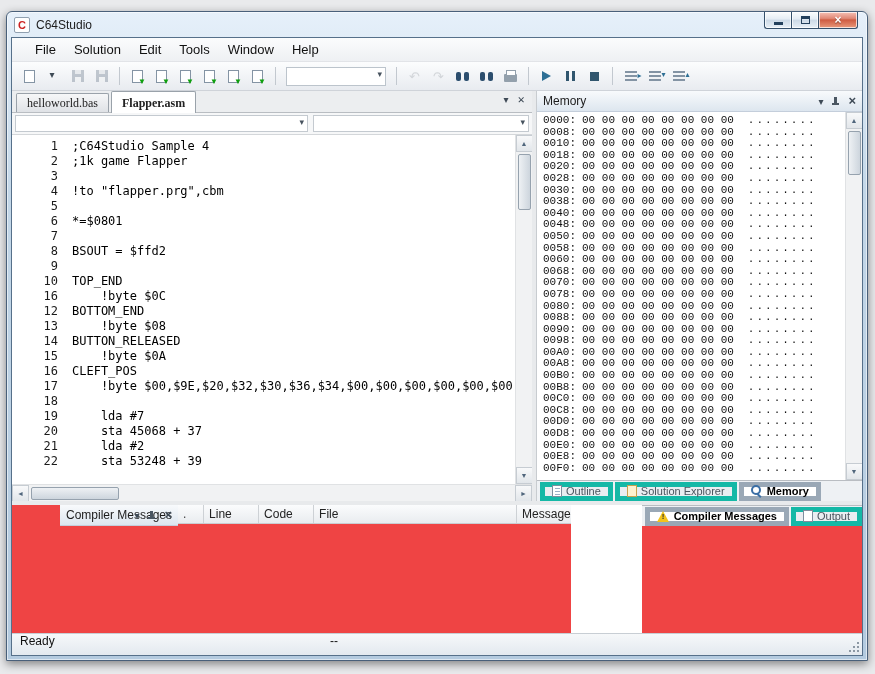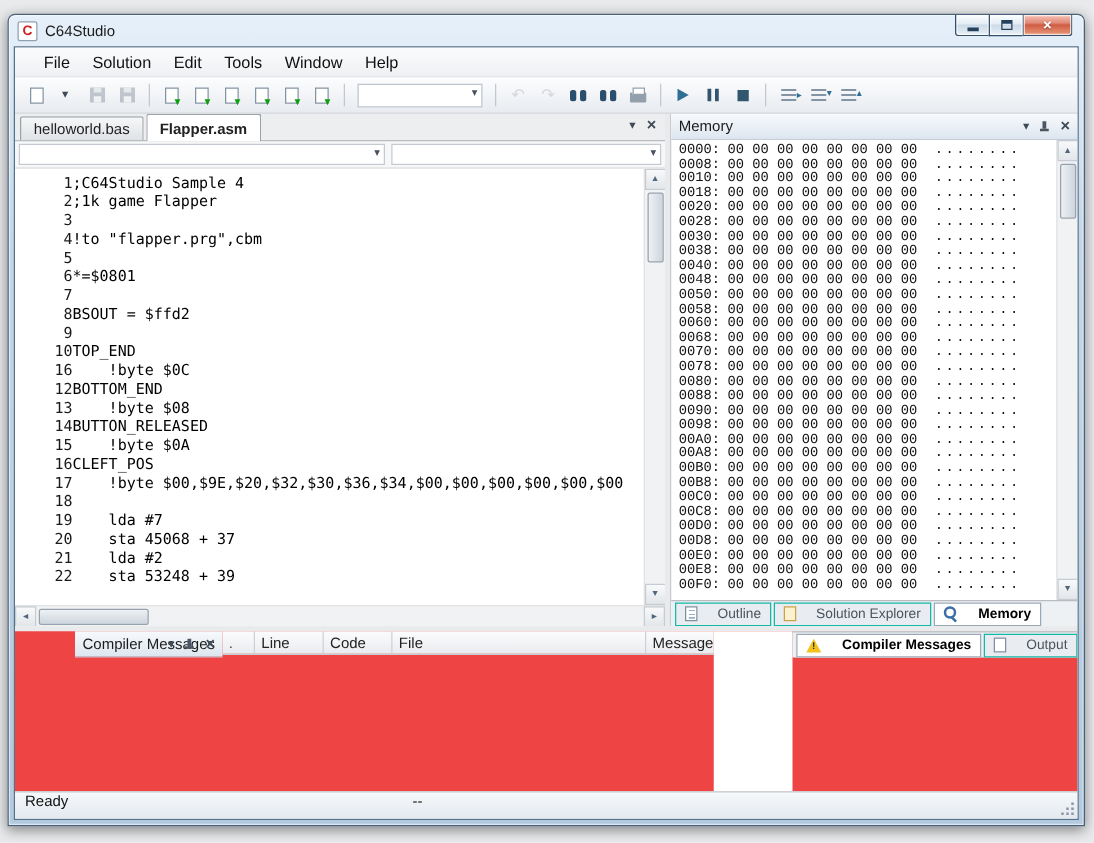--- a/index.html
+++ b/index.html
@@ -84,42 +84,42 @@
   .step-out-icon::after  { content:"▴"; position:absolute; right:-5px; top:-1px; font-size:8px; color:#2d6f95; }
 
   
   .main { flex:1; display:flex; overflow:hidden; }
   .vsplitter { width:4px; background:#e8eaec; flex:none; }
   .hsplitter { height:4px; background:#e8eaec; flex:none; }
 
   
   .editor-pane { flex:1; display:flex; flex-direction:column; overflow:hidden; background:#fff; }
   .tabstrip { height:22px; flex:none; background:#eceef0; border-bottom:1px solid #b9bdc2;
-    display:flex; align-items:center; padding-left:4px; position:relative; }
+    display:flex; align-items:center; padding-left:4px; position:relative;font-family:Liberation Serif, serif; }
   .etab { height:19px; line-height:19px; padding:0 10px; font-size:12px; color:#222;
     background:linear-gradient(#f6f7f8,#dfe2e6); border:1px solid #9aa2aa; border-bottom:none;
     border-radius:2px 2px 0 0; margin-right:2px; }
   .etab.active { background:#fff; font-weight:bold; height:22px; line-height:22px; margin-bottom:-1px; }
   .tabstrip-controls { position:absolute; right:7px; top:3px; display:flex; gap:9px; align-items:center; color:#3e4a56; }
   .ts-caret { font-size:10px; }
   .ts-close { font-size:13px; font-weight:bold; line-height:10px; }
 
   .combo-row { height:22px; flex:none; background:#f6f7f8; border-bottom:1px solid #d4d7da;
     display:flex; align-items:center; padding:0 3px; gap:5px; }
   .nav-combo { height:17px; background:#fff; border:1px solid #c4cad0; position:relative; }
   .nav-combo.left { width:57%; }
   .nav-combo.right { flex:1; }
   .combo-caret { position:absolute; right:3px; top:1px; font-size:9px; color:#47525e; }
 
   .code-wrap { flex:1; display:flex; overflow:hidden; background:#fff; }
   .code-area { flex:1; overflow:hidden; padding:4px 0 0 4px;
     font-family:"DejaVu Sans Mono", monospace; font-size:12px; line-height:15px; color:#000; }
   .code-line { display:flex; white-space:pre; }
   .line-num { width:42px; text-align:right; color:#1a1a1a; flex:none; }
-  .line-text { }
+  .line-text { margin-left:14px; }
 
   
   .sb-v { width:17px; flex:none; background:#f1f2f3; border-left:1px solid #e0e2e4;
     display:flex; flex-direction:column; align-items:center; }
   .sb-h { height:17px; flex:none; background:#f1f2f3; border-top:1px solid #e0e2e4;
     display:flex; align-items:center; }
   .sb-btn { width:17px; height:17px; flex:none; display:flex; align-items:center; justify-content:center;
     font-size:7px; color:#50667c; background:linear-gradient(#f8f9fa,#e2e6ea); border:1px solid #c6ccd2; }
   .sb-thumb-v { width:13px; height:56px; margin-top:2px; flex:none;
     background:linear-gradient(90deg,#eef1f4,#cdd5dd); border:1px solid #96a2ae; border-radius:2px; }
@@ -140,22 +140,22 @@
 
   .mem-content { flex:1; display:flex; overflow:hidden; }
   .mem-rows { flex:1; overflow:hidden; padding:3px 0 0 6px; white-space:pre;
     font-family:Liberation Mono, monospace; font-size:11px; line-height:11.6px; color:#111; }
   .mem-row { display:flex; }
   .mem-bytes { margin-left:6px; }
   .mem-ascii { margin-left:14px; letter-spacing:2px; }
 
   .dock-strip { height:21px; flex:none; background:#eef1f4; border-top:1px solid #b9bdc2;
     display:flex; align-items:center; padding-left:3px; gap:2px; }
-  .dock-tab { height:19px; display:flex; align-items:center; gap:16px; padding:0 7px;
-    font-size:11px; color:#4a545e; border:1px solid #14b8a6; background:#e9edf1; }
+  .dock-tab { height:19px; display:flex; align-items:center; gap:4px; padding:0 7px;
+    font-size:11px; color:#4a545e; border:5px solid #14b8a6; background:#e9edf1; }
   .dock-tab.active { background:#fff; border-color:#9aa8b6; color:#000; font-weight:bold; }
   .dt-icon { position:relative; display:inline-block; flex:none; }
   .outline-icon { width:10px; height:12px; background:#fff; border:1px solid #7e8e9e; }
   .outline-icon::after { content:""; position:absolute; left:2px; top:2px; width:5px; height:7px;
     background:repeating-linear-gradient(#9ab0c6 0 1px, transparent 1px 3px); }
   .solution-explorer-icon { width:10px; height:12px; background:#fdf2cf; border:1px solid #c8a24e; }
   .magnifier-icon { width:12px; height:12px; }
   .magnifier-icon::before { content:""; position:absolute; left:0; top:0; width:6px; height:6px;
     border:2px solid #3a6ea5; border-radius:50%; }
   .magnifier-icon::after { content:""; position:absolute; left:7px; top:8px; width:5px; height:2px;

